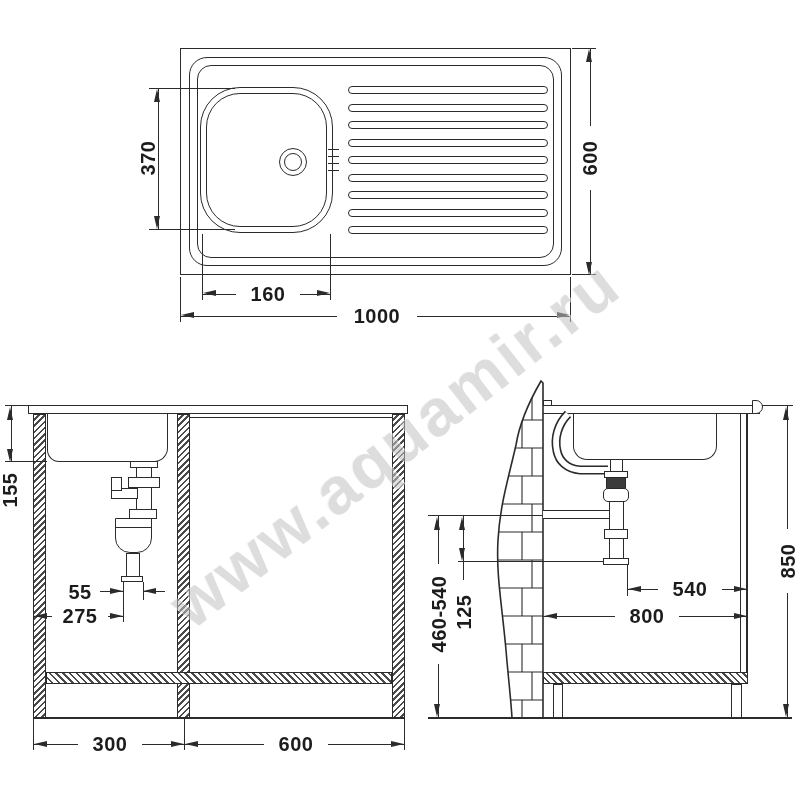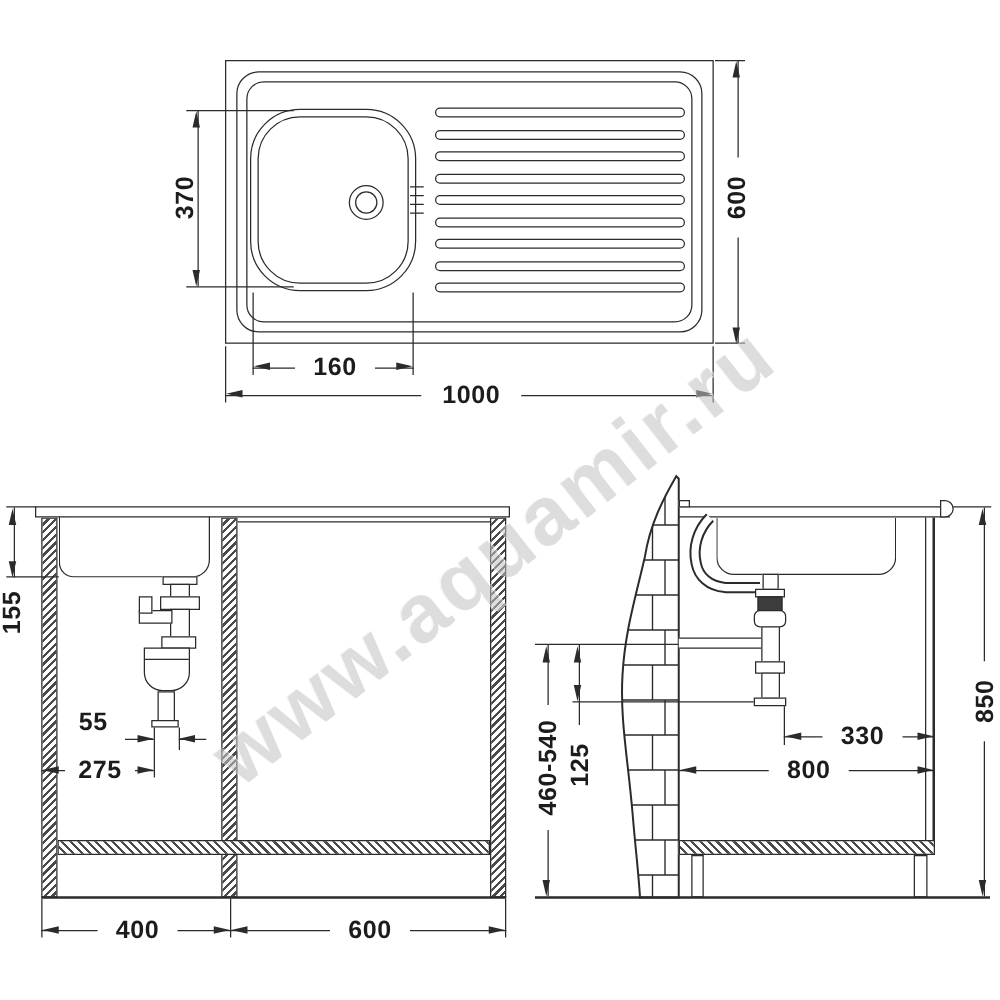--- a/index.html
+++ b/index.html
@@ -116,36 +116,36 @@
     <div class="ar ar-u" style="left:7px;top:407px"></div>
     <div class="ar ar-d" style="left:7px;top:449px"></div>
     <div class="lbl lblv" style="left:-21px;top:480px;width:62px">155</div>
 
     <div class="vl" style="left:123px;top:582px;height:40px"></div>
     <div class="vl" style="left:143px;top:582px;height:18px"></div>
     <div class="hl" style="left:100px;top:591px;width:23px"></div>
     <div class="hl" style="left:143px;top:591px;width:22px"></div>
     <div class="ar ar-r" style="left:110px;top:587.5px"></div>
     <div class="ar ar-l" style="left:143px;top:587.5px"></div>
-    <div class="lbl" style="left:63px;top:568px;width:34px;text-align:left">55</div>
+    <div class="lbl" style="left:63px;top:582px;width:34px;text-align:center">55</div>
 
     <div class="hl" style="left:33px;top:616px;width:90px"></div>
     <div class="ar ar-l" style="left:34px;top:612.5px"></div>
     <div class="ar ar-r" style="left:110px;top:612.5px"></div>
     <div class="lbl wbg" style="left:52px;top:606px;width:52px">275</div>
 
     <div class="vl" style="left:33px;top:719px;height:31px"></div>
     <div class="vl" style="left:184px;top:719px;height:31px"></div>
     <div class="vl" style="left:404px;top:719px;height:31px"></div>
     <div class="hl" style="left:33px;top:744px;width:372px"></div>
     <div class="ar ar-l" style="left:34px;top:740.5px"></div>
     <div class="ar ar-r" style="left:171px;top:740.5px"></div>
     <div class="ar ar-l" style="left:185px;top:740.5px"></div>
     <div class="ar ar-r" style="left:391px;top:740.5px"></div>
-    <div class="lbl wbg" style="left:78px;top:734px;width:60px">400</div>
+    <div class="lbl wbg" style="left:78px;top:734px;width:60px">300</div>
     <div class="lbl wbg" style="left:264px;top:734px;width:60px">600</div>
   </div>
 
   <div>
 
     <svg style="left:480px;top:375px" width="85" height="350" viewBox="0 0 85 350">
       <defs>
         <clipPath id="wallclip">
           <path d="M61,6 C50,25 40,45 36,70 C28,105 20,130 18,165 C16,200 22,230 26,275 C28,300 31,325 32,343 L63,343 L63,8 Z"></path>
         </clipPath>
@@ -215,21 +215,21 @@
 
     <div class="vl" style="left:463px;top:516px;height:74px"></div>
     <div class="ar ar-u" style="left:459px;top:517px"></div>
     <div class="ar ar-d" style="left:459px;top:548px"></div>
     <div class="lbl lblv wbg" style="left:432px;top:602px;width:60px">125</div>
 
     <div class="vl" style="left:627px;top:565px;height:31px"></div>
     <div class="hl" style="left:627px;top:589px;width:120px"></div>
     <div class="ar ar-l" style="left:628px;top:585.5px"></div>
     <div class="ar ar-r" style="left:734px;top:585.5px"></div>
-    <div class="lbl wbg" style="left:658px;top:579px;width:60px">330</div>
+    <div class="lbl wbg" style="left:658px;top:579px;width:60px">540</div>
 
     <div class="hl" style="left:543px;top:616px;width:204px"></div>
     <div class="ar ar-l" style="left:544px;top:612.5px"></div>
     <div class="ar ar-r" style="left:734px;top:612.5px"></div>
     <div class="lbl wbg" style="left:615px;top:606px;width:60px">800</div>
 
     <div class="hl" style="left:762px;top:405px;width:31px"></div>
     <div class="vl" style="left:787px;top:406px;height:311px"></div>
     <div class="ar ar-u" style="left:783px;top:407px"></div>
     <div class="ar ar-d" style="left:783px;top:704px"></div>

